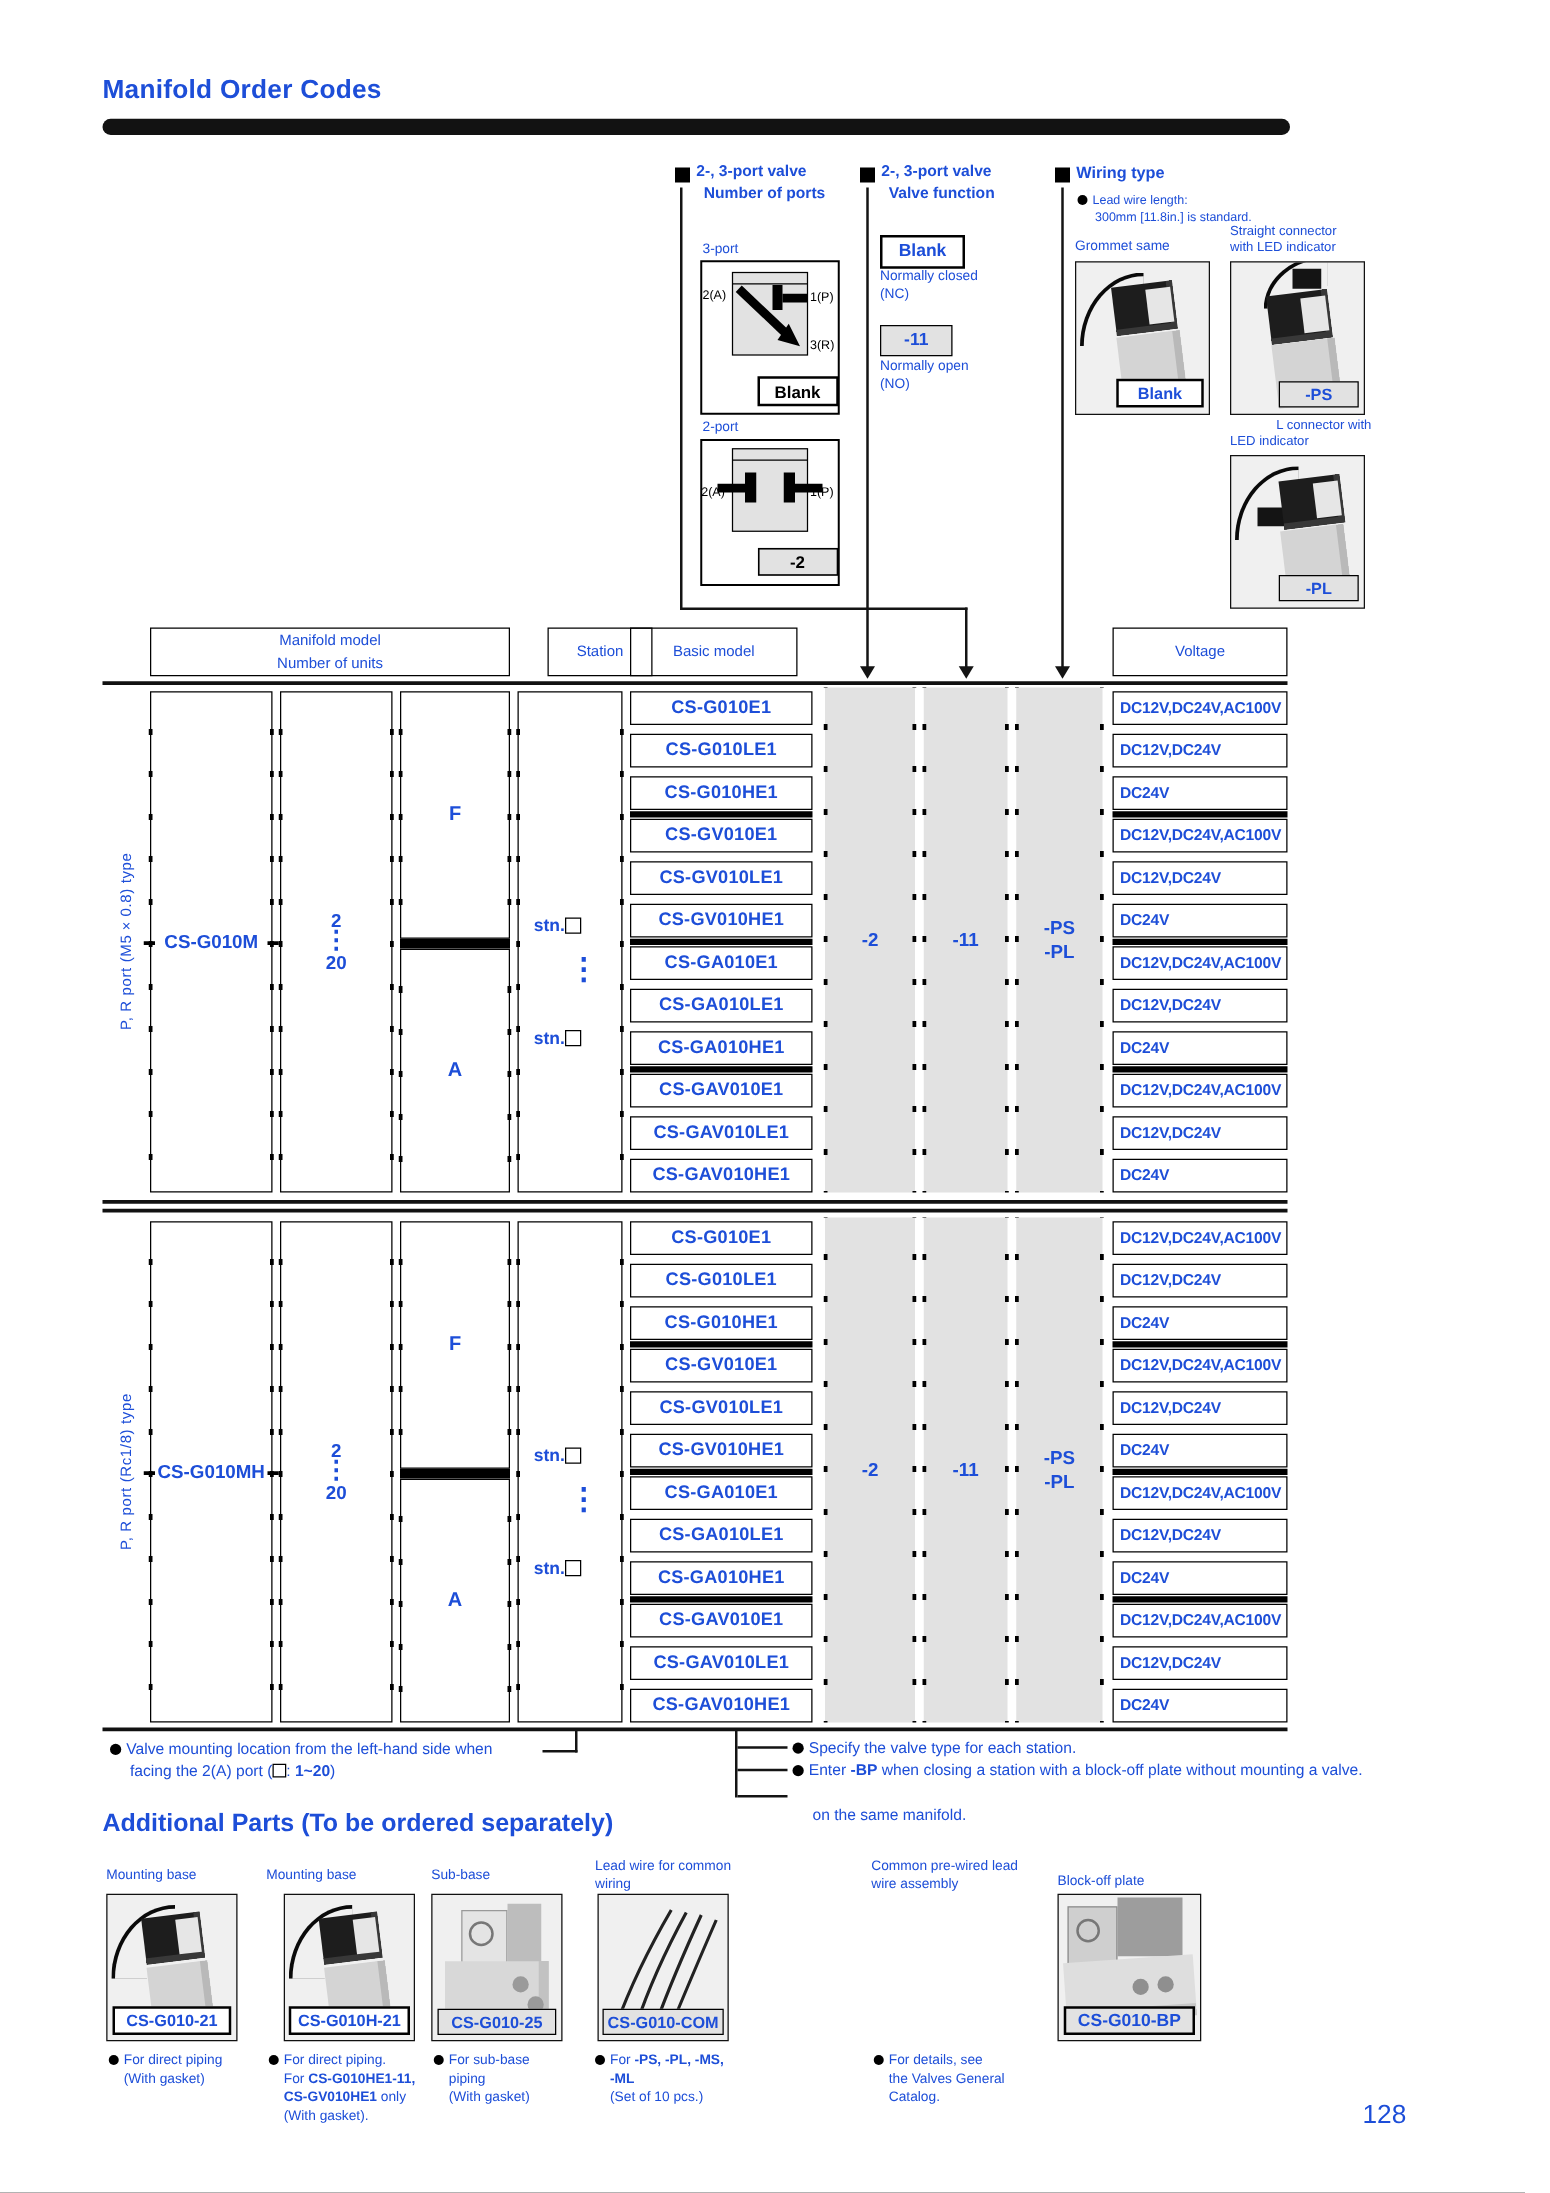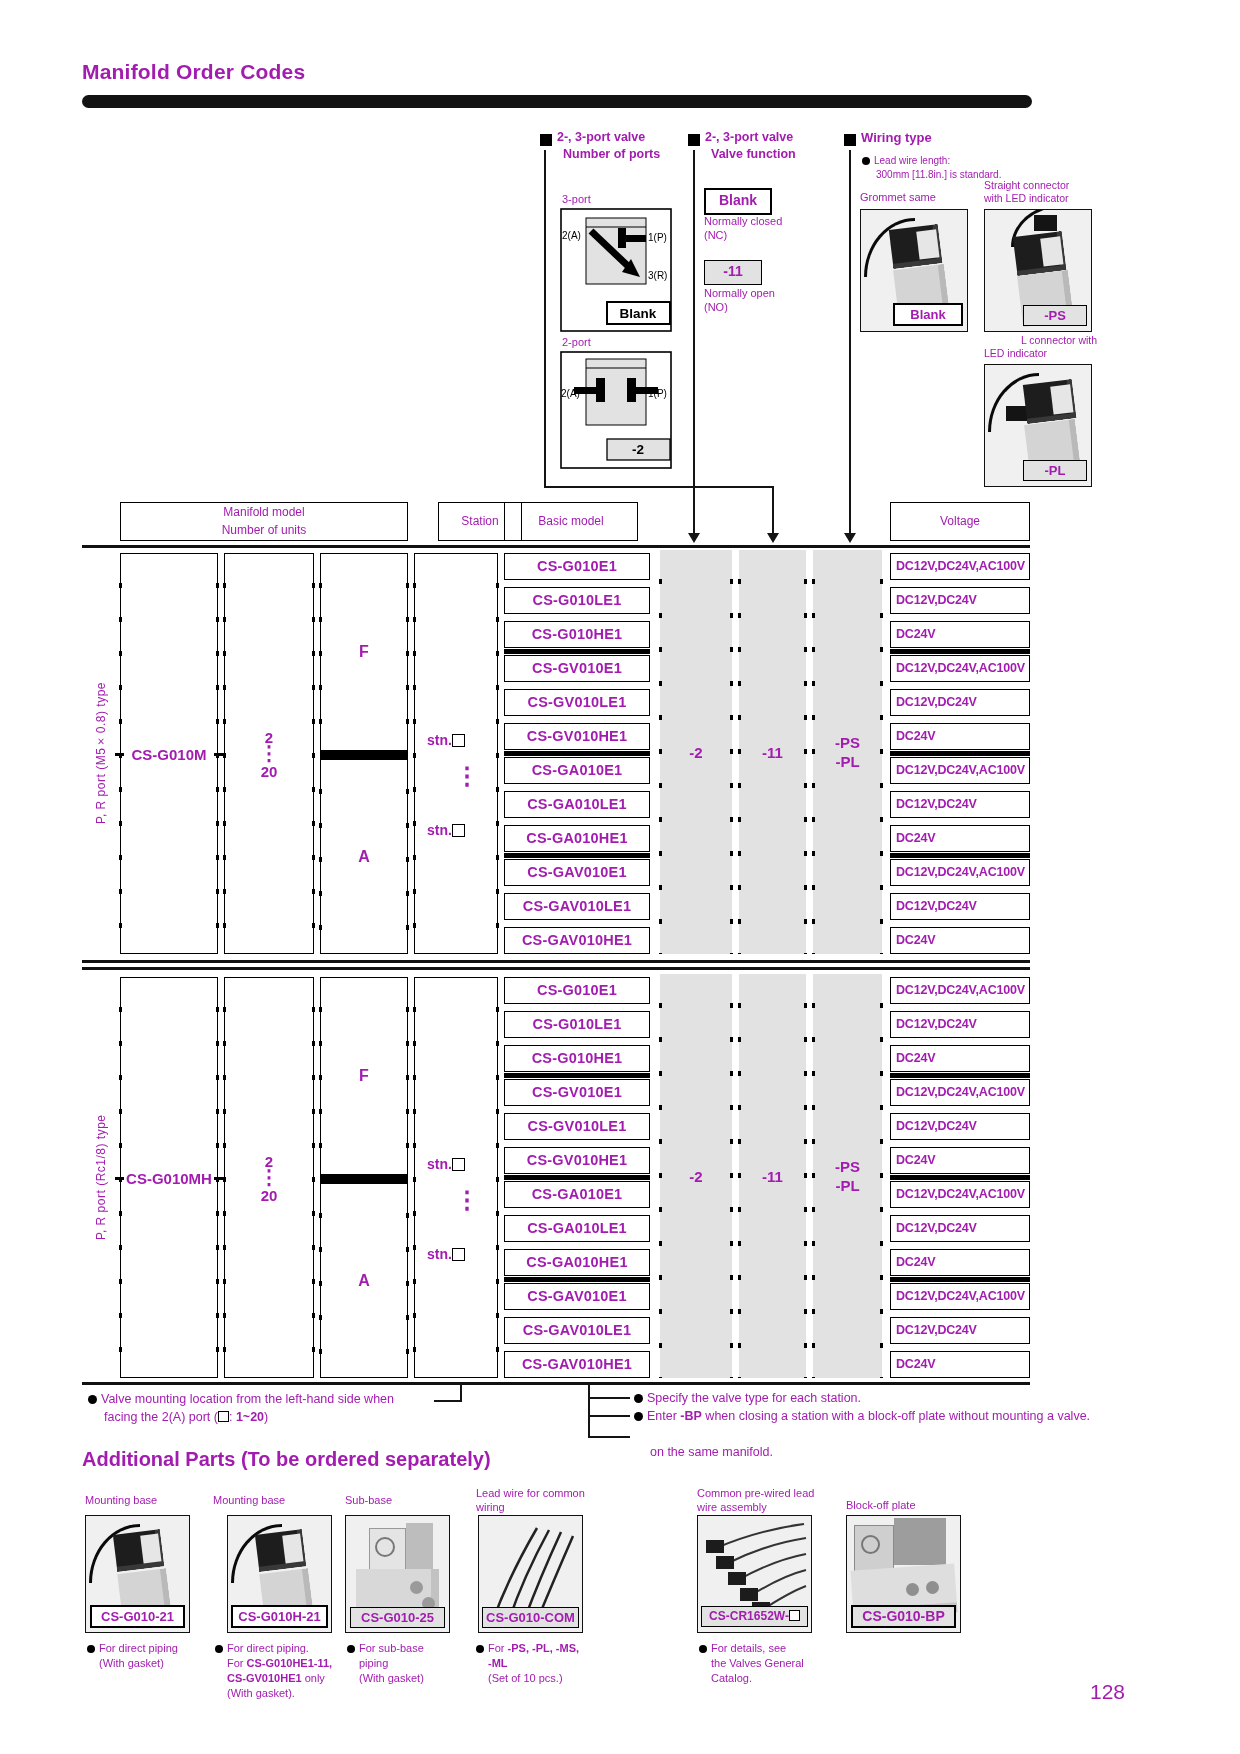--- a/index.html
+++ b/index.html
@@ -1,17 +1,17 @@
 <!DOCTYPE html>
 <html><head>
 <meta charset="utf-8">
 <style>
   html,body{margin:0;padding:0;background:#777;}
   .page{position:relative;width:1240px;height:1754px;background:#ffffff;
-        font-family:"Liberation Sans",sans-serif;color:#a21caf;overflow:hidden;}
+        font-family:"Liberation Sans",sans-serif;color:#1d4ed8;overflow:hidden;}
   .abs{position:absolute;}
   .b{font-weight:bold;}
   .ln{position:absolute;background:#141414;}
   .arr{position:absolute;width:0;height:0;border-left:6px solid transparent;
        border-right:6px solid transparent;border-top:10px solid #141414;}
   .sqm{position:absolute;width:12px;height:12px;background:#000;}
   .dot{display:inline-block;width:9px;height:9px;border-radius:50%;background:#000;
        margin-right:4px;vertical-align:-1px;}
   .dot.sm{width:8px;height:8px;}
   .titlebar{position:absolute;left:82px;top:95px;width:950px;height:13px;background:#121212;border-radius:7px;}
@@ -383,35 +383,20 @@
       <path d="M60 100 Q74 66 94 20" fill="none" stroke="#222" stroke-width="2.5"></path>
     </svg>
     <div class="pcode gray" style="left:3px;bottom:4px;right:3px;">CS-G010-COM</div>
   </div>
   <div class="abs cap" style="left:476px;top:1641px;"><span class="dot sm"></span><span>For </span><span class="b">-PS, -PL, -MS,</span></div>
   <div class="abs cap b" style="left:488px;top:1656px;">-ML</div>
   <div class="abs cap" style="left:488px;top:1671px;">(Set of 10 pcs.)</div>
 
   <div class="plabel" style="left:697px;top:1486px;">Common pre-wired lead</div>
   <div class="plabel" style="left:697px;top:1500px;">wire assembly</div>
-  <div class="photo" style="left:697px;top:1515px;width:113px;height:116px;">
-    <svg width="113" height="116" viewBox="0 0 113 116">
-      <path d="M18 32 Q60 14 106 8" fill="none" stroke="#333" stroke-width="2"></path>
-      <path d="M28 48 Q68 28 108 22" fill="none" stroke="#333" stroke-width="2"></path>
-      <path d="M40 64 Q76 44 108 38" fill="none" stroke="#333" stroke-width="2"></path>
-      <path d="M52 80 Q84 60 108 54" fill="none" stroke="#333" stroke-width="2"></path>
-      <path d="M64 94 Q92 76 108 70" fill="none" stroke="#333" stroke-width="2"></path>
-      <rect x="8" y="24" width="18" height="13" fill="#1c1c1c"></rect>
-      <rect x="18" y="40" width="18" height="13" fill="#1c1c1c"></rect>
-      <rect x="30" y="56" width="18" height="13" fill="#1c1c1c"></rect>
-      <rect x="42" y="72" width="18" height="13" fill="#1c1c1c"></rect>
-      <rect x="54" y="86" width="18" height="13" fill="#1c1c1c"></rect>
-    </svg>
-    <div class="pcode gray" style="left:3px;bottom:5px;right:3px;font-size:12px;"><span>CS-CR1652W-</span><span class="sq sm"></span></div>
-  </div>
   <div class="abs cap" style="left:699px;top:1641px;"><span class="dot sm"></span><span>For details, see</span></div>
   <div class="abs cap" style="left:711px;top:1656px;">the Valves General</div>
   <div class="abs cap" style="left:711px;top:1671px;">Catalog.</div>
 
   <div class="plabel" style="left:846px;top:1498px;">Block-off plate</div>
   <div class="photo" style="left:846px;top:1515px;width:113px;height:116px;">
     <div class="abs" style="left:6%;top:8%;width:34%;height:42%;background:#cfcfcf;border:1px solid #8a8a8a;"></div>
     <div class="abs" style="left:12%;top:16%;width:15px;height:15px;border:2px solid #777;border-radius:50%;"></div>
     <div class="abs" style="left:42%;top:2%;width:46%;height:40%;background:#9d9d9d;"></div>
     <div class="abs" style="left:4%;top:44%;width:92%;height:42%;background:#dedede;transform:rotate(-4deg);box-shadow:inset 0 -10px 0 #c6c6c6;"></div>

